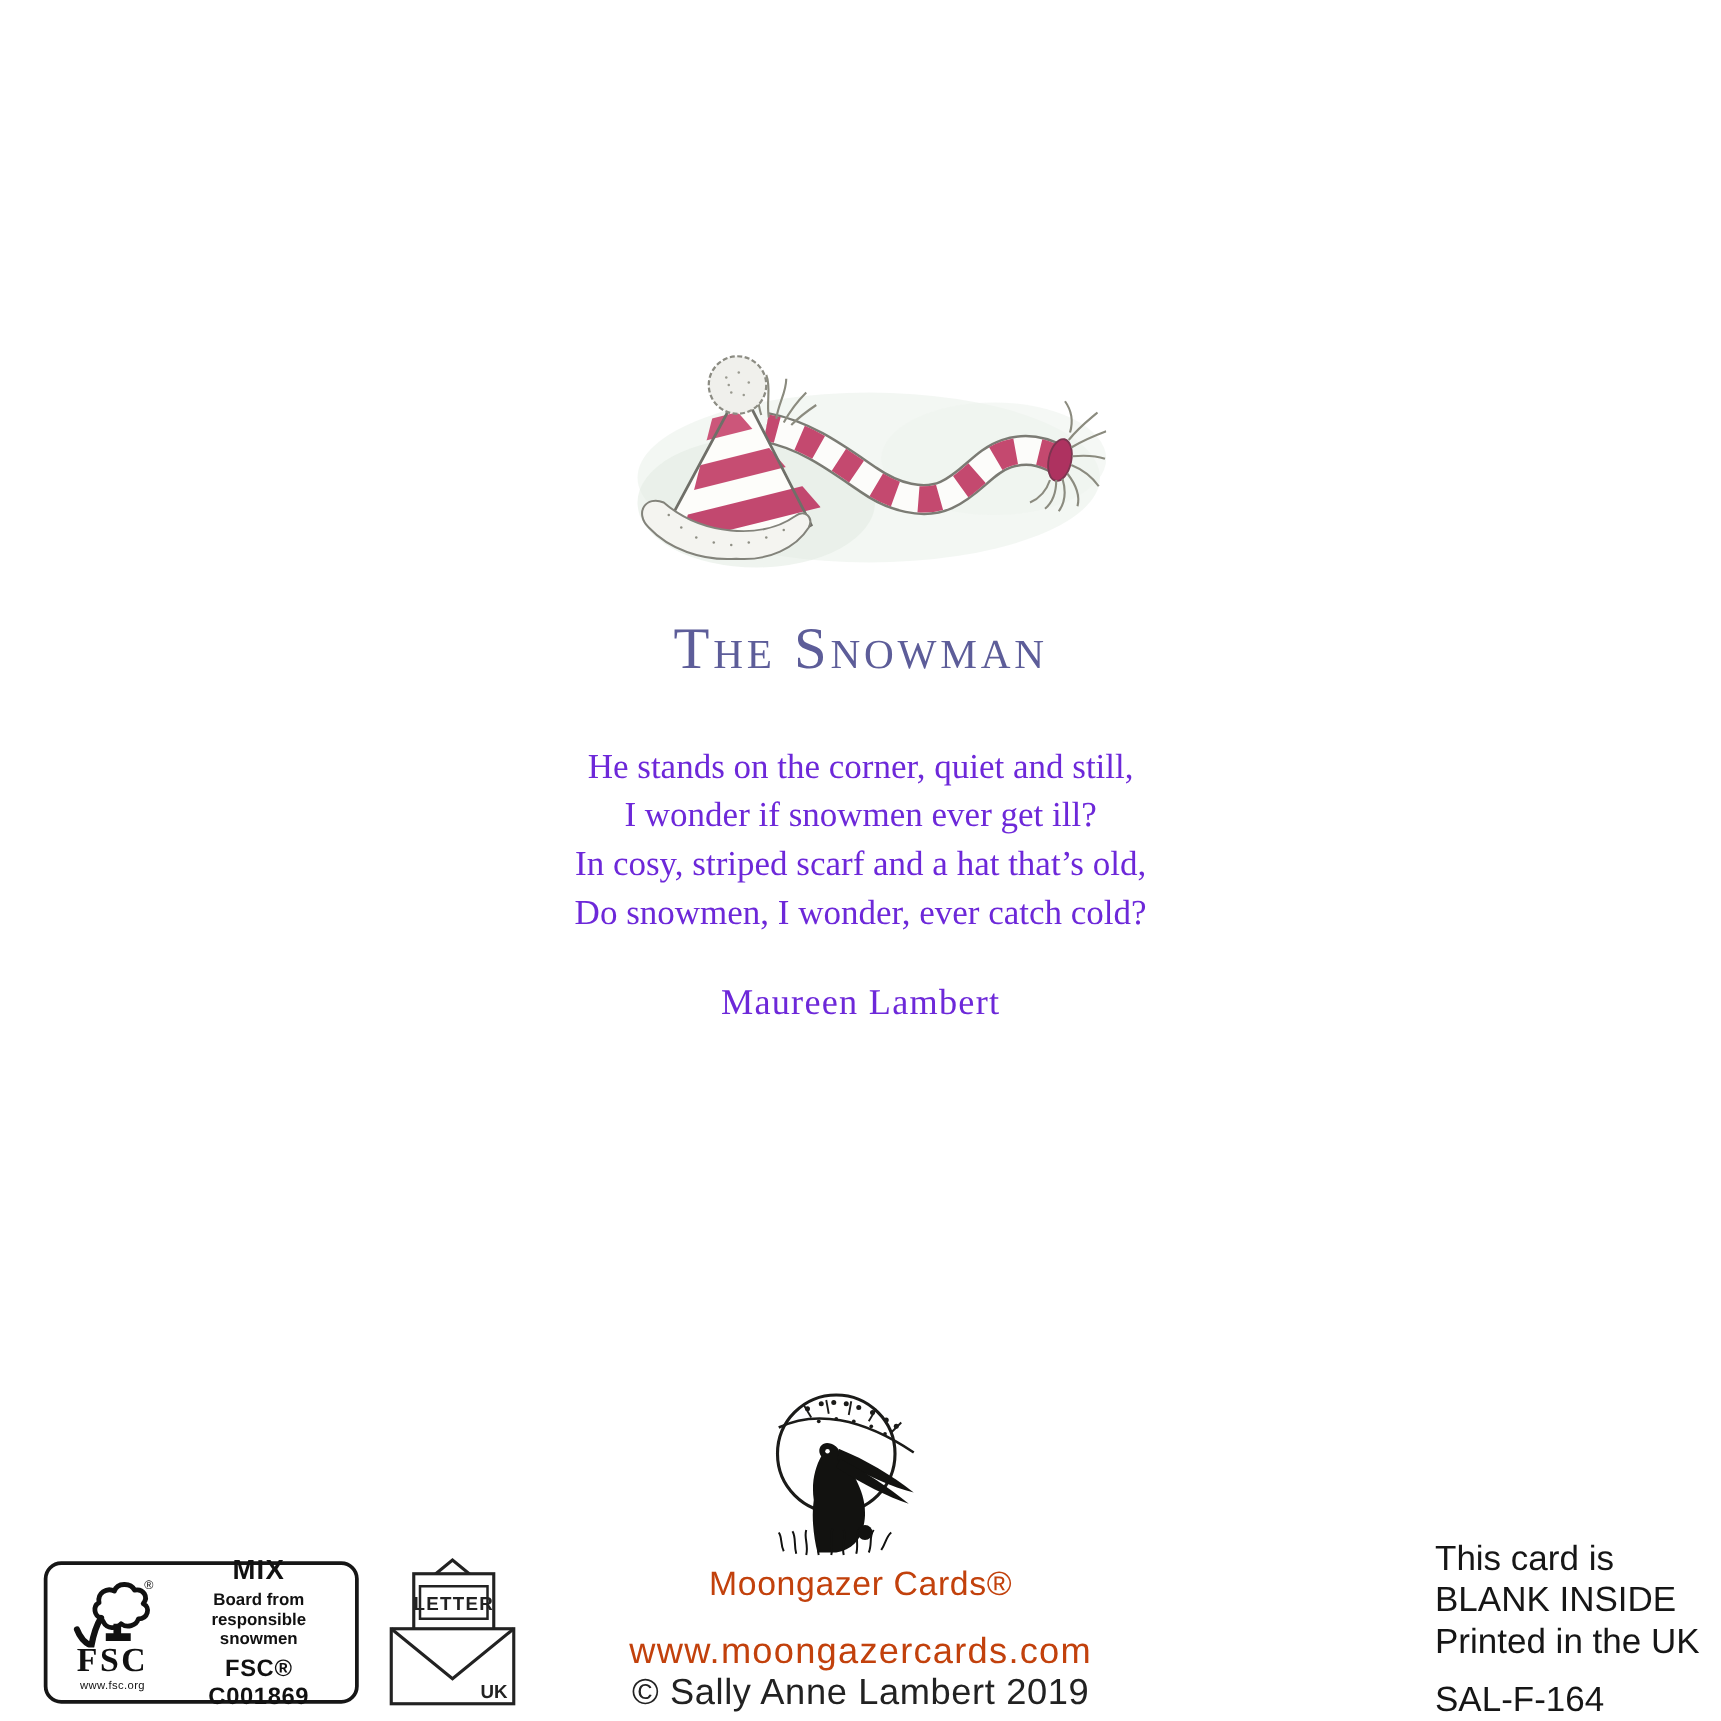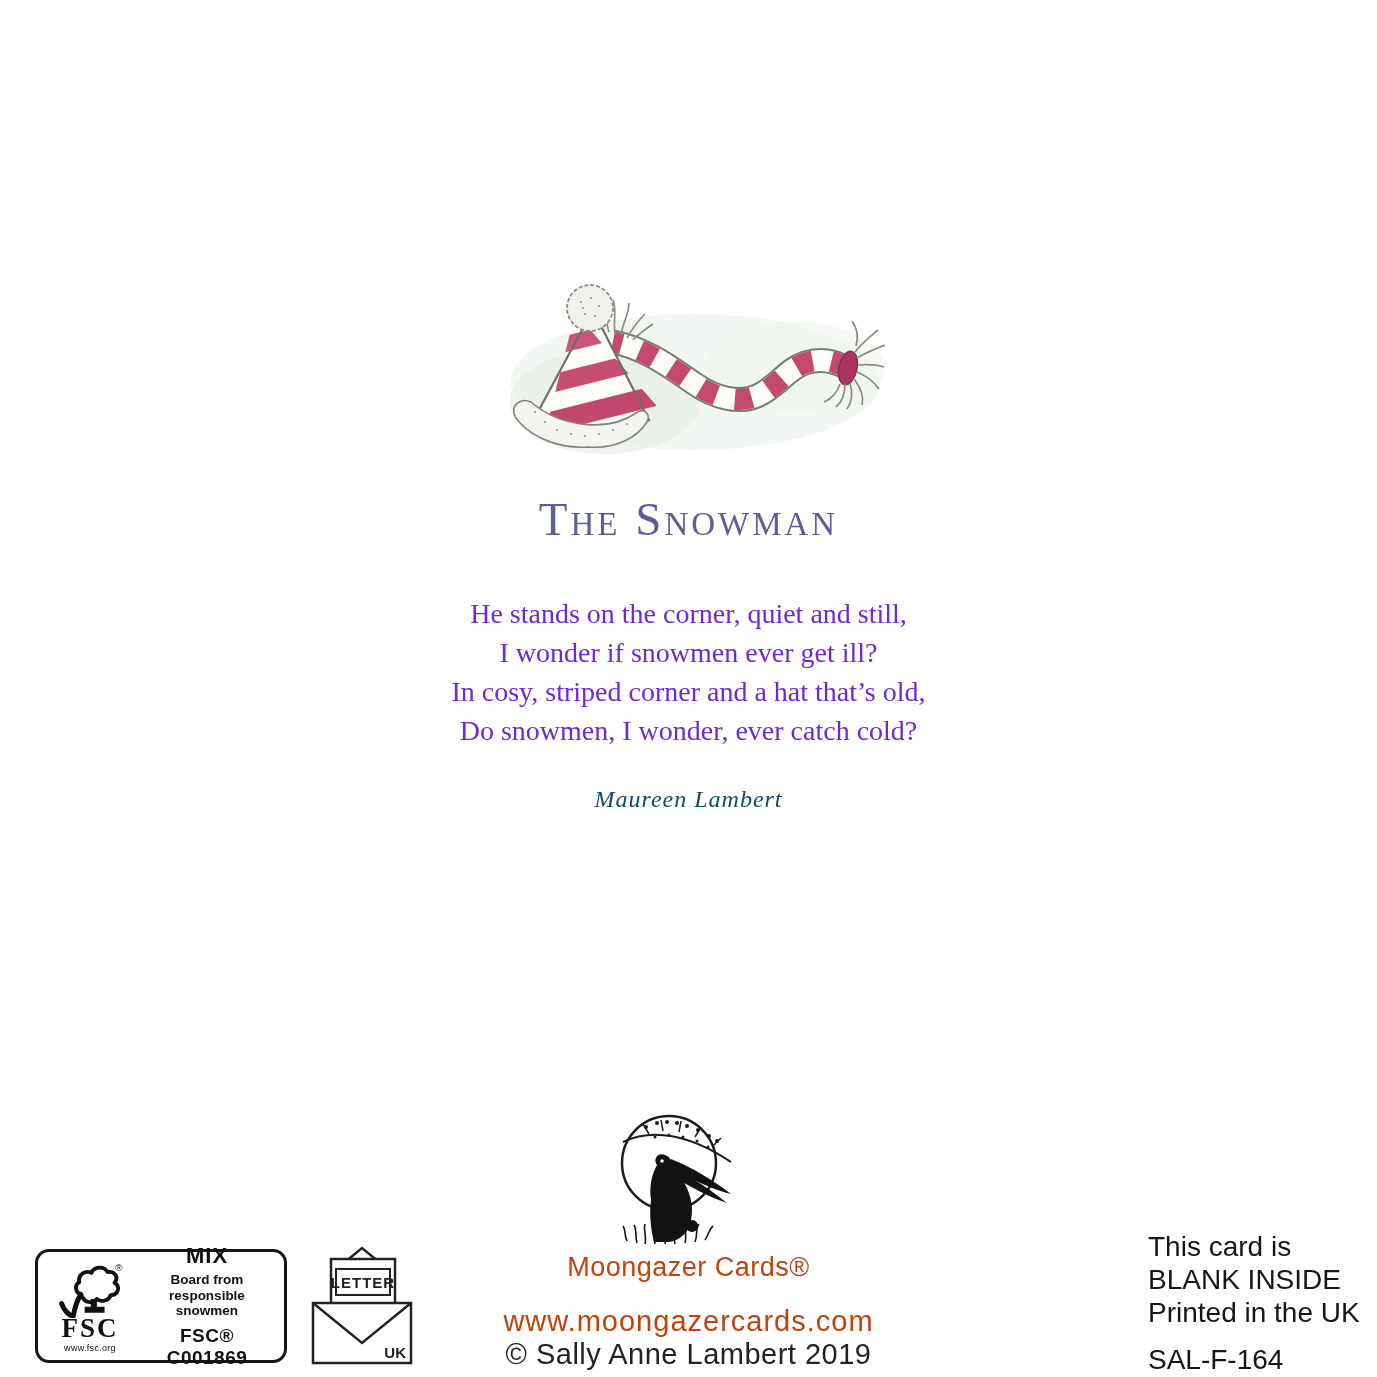--- a/index.html
+++ b/index.html
@@ -11,21 +11,21 @@
   }
   .center-text { position:absolute; left:0; width:100%; text-align:center; }
 
   .illustration { position:absolute; left:495px; top:272px; width:390px; height:185px; }
 
   .card-title {
     top:496px; font-size:47px; line-height:1; font-weight:normal;
     font-variant:small-caps; letter-spacing:3px; color:#5d5d99;
   }
   .poem { top:594px; font-size:28px; line-height:39px; color:#6d28d9; }
-  .author { top:786px; font-size:24px; font-style:italic; color:#0c4a6e; letter-spacing:1px; }
+  .author { top:786px; font-size:29px; color:#6d28d9; letter-spacing:1px; }
 
   .logo-svg { position:absolute; left:597px; top:1110px; }
   .brand-name {
     top:1252px; font-size:27px; color:#c2410c;
     font-family:"Liberation Sans", sans-serif; letter-spacing:0.5px;
   }
   .brand-website {
     top:1305px; font-size:29px; color:#c2410c;
     font-family:"Liberation Sans", sans-serif; letter-spacing:1px;
   }
@@ -127,21 +127,21 @@
           <circle cx="100" cy="44" r="1"></circle>
           <circle cx="88" cy="36" r="1"></circle>
       </g>
     </svg>
   </div>
 
   <h1 class="center-text card-title">The Snowman</h1>
   <div class="center-text poem">
     <div>He stands on the corner, quiet and still,</div>
     <div>I wonder if snowmen ever get ill?</div>
-    <div>In cosy, striped corner and a hat that’s old,</div>
+    <div>In cosy, striped scarf and a hat that’s old,</div>
     <div>Do snowmen, I wonder, ever catch cold?</div>
   </div>
   <div class="center-text author">Maureen Lambert</div>
 
   <svg class="logo-svg" width="150" height="145" viewBox="0 0 150 145">
     <circle cx="72" cy="53" r="47" fill="none" stroke="#1b1b19" stroke-width="2.5"></circle>
     <path d="M26,32 C55,18 92,24 134,52" fill="none" stroke="#1b1b19" stroke-width="2"></path>
     <g stroke="#1b1b19" stroke-width="1.5">
       <path d="M52,24 L46,14"></path>
         <path d="M66,21 L64,10"></path>

